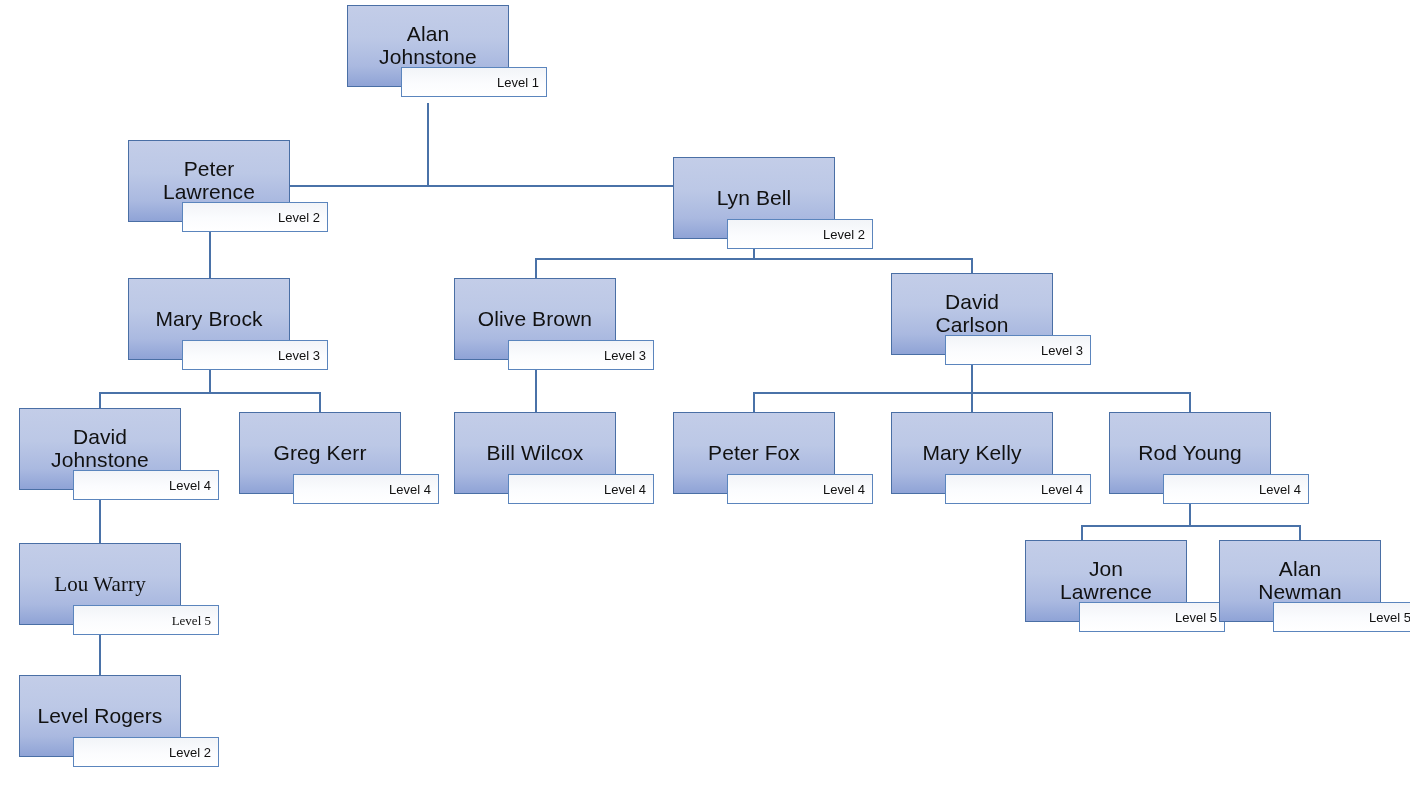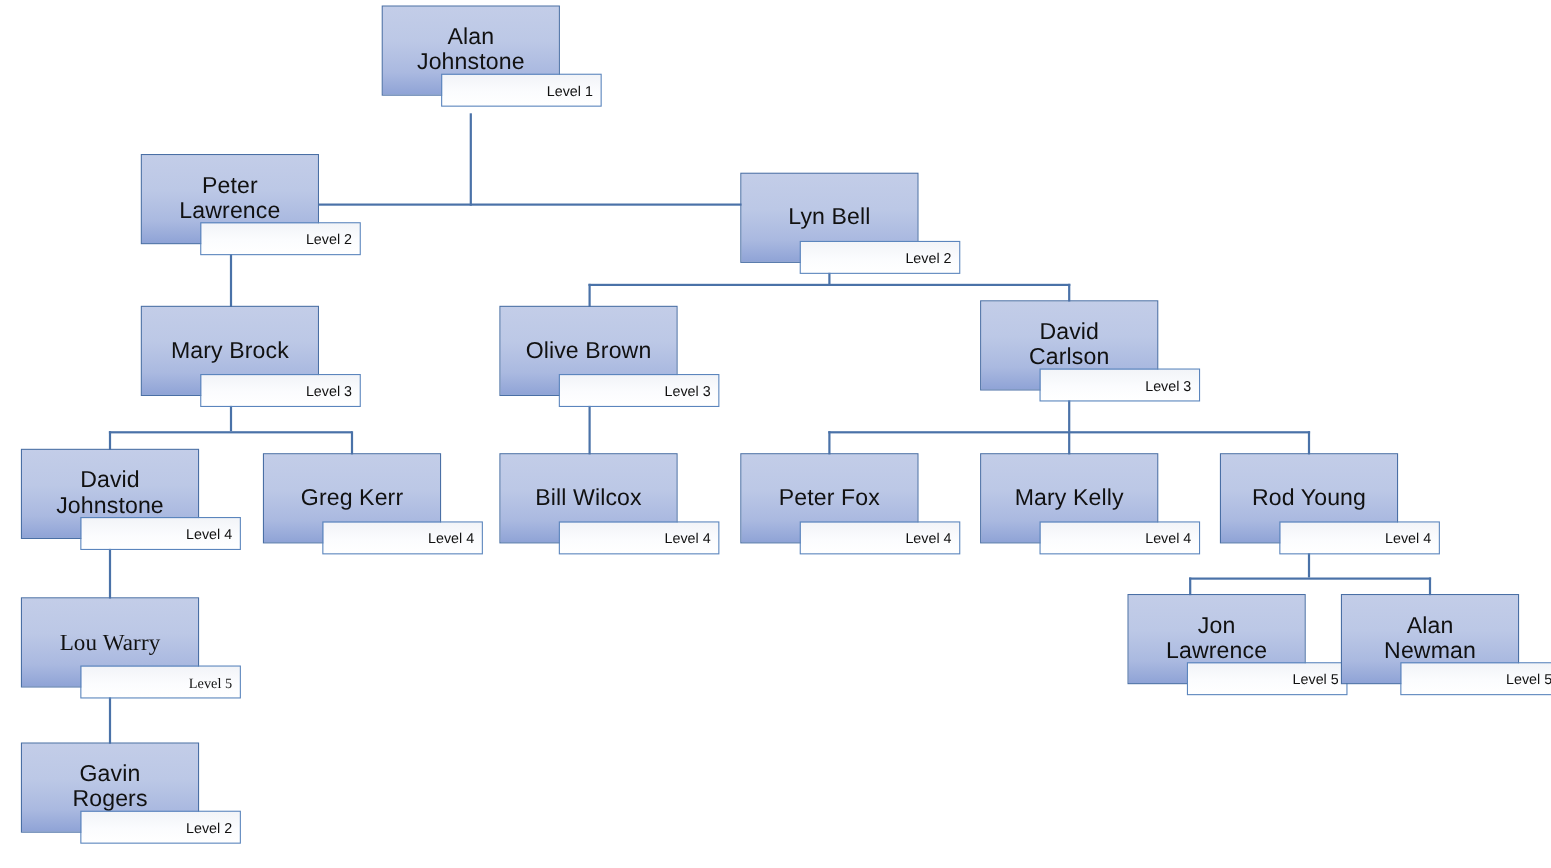--- a/index.html
+++ b/index.html
@@ -226,20 +226,20 @@
         <div class="node-box">
           <div class="node-name">Alan
 Newman</div>
         </div>
         <div class="level-tag">
           <span class="level-tag-text">Level 5</span>
         </div>
       </div>
       <div class="node" style="left: 19px; top: 675px; width: 162px; height: 112px;">
         <div class="node-box">
-          <div class="node-name">Gavin Rogers</div>
+          <div class="node-name">Level Rogers</div>
         </div>
         <div class="level-tag">
           <span class="level-tag-text">Level 2</span>
         </div>
       </div>
     </div>
 </div>
 
 </body></html>

